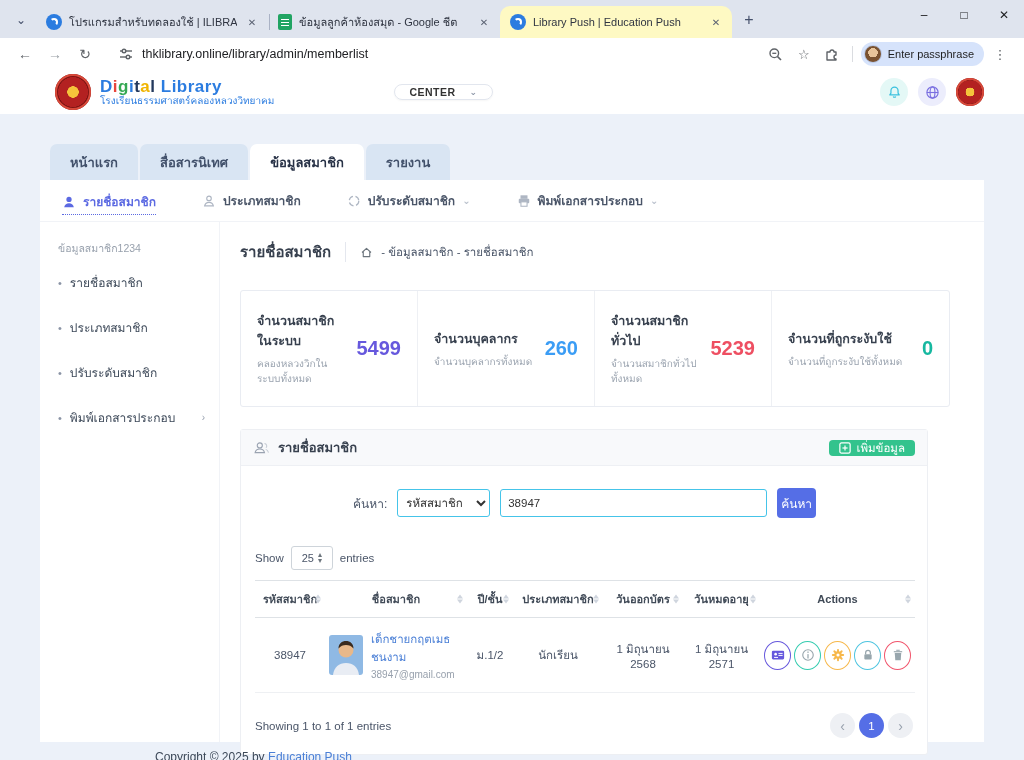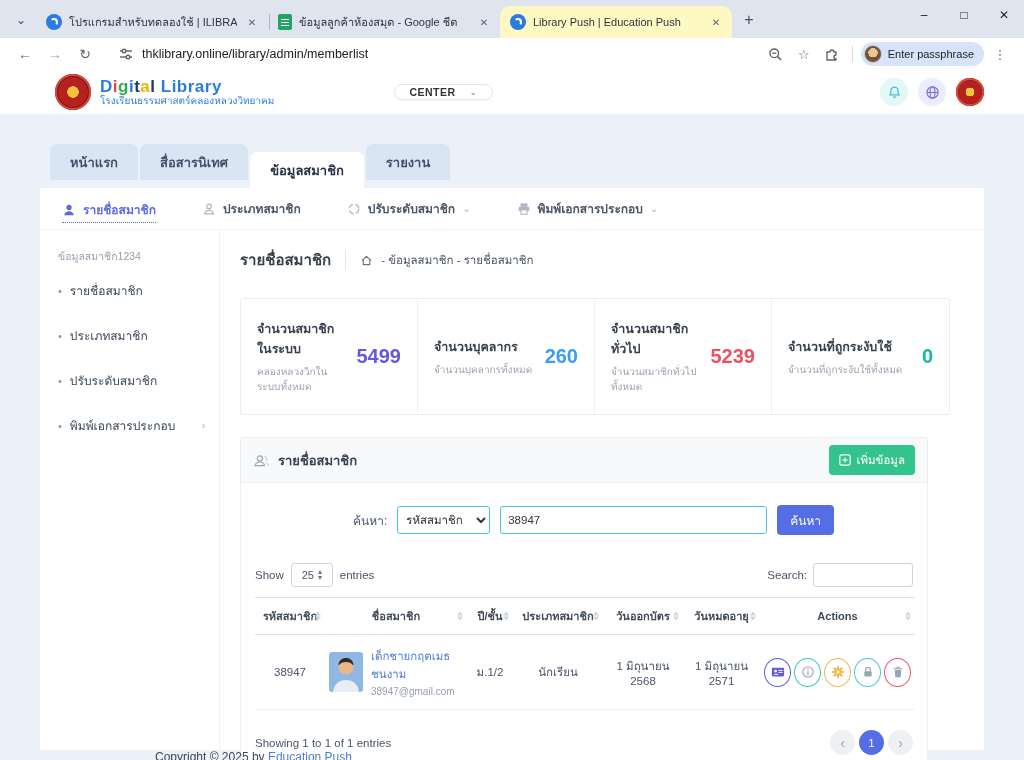--- a/index.html
+++ b/index.html
@@ -47,21 +47,21 @@
   .hdr-circle { width:28px; height:28px; border-radius:50%; display:flex; align-items:center; justify-content:center; cursor:pointer; }
   .hdr-bell { background:#e4f8f6; }
   .hdr-globe { background:#ecedfc; }
 
   
   .page-body { position:absolute; top:114px; left:0; right:0; bottom:0; background:#ecf1f9; }
   .container { margin:30px 40px 0 40px; width:944px; }
 
   .nav-tabs { display:flex; gap:2px; padding-left:10px; }
   .nav-tab { height:36px; padding:0 20px; display:flex; align-items:center; background:#d9e5f3; border-radius:7px 7px 0 0; font-size:13px; font-weight:bold; color:#42516b; cursor:pointer; }
-  .nav-tab.active { background:#fff; color:#273146;margin-top:8px; }
+  .nav-tab.active { background:#fff; color:#273146; }
 
   .subnav { background:#fff; height:42px; display:flex; align-items:center; gap:46px; padding:0 22px; border-bottom:1px solid #f1f3f7; }
   .subnav-item { display:flex; align-items:center; gap:7px; font-size:12px; font-weight:bold; color:#4a5568; cursor:pointer; }
   .subnav-item .chev { color:#b9c0cc; font-size:10px; }
   .subnav-item.active { color:#5b69e2; border-bottom:1.5px dotted #5b69e2; padding-bottom:3px; margin-bottom:-6px; }
 
   .content-row { display:flex; background:#fff; height:520px; }
   .sidebar { width:180px; border-right:1px solid #f1f3f7; padding:18px 14px 0 18px; }
   .sidebar-hdr { font-size:10.5px; color:#98a1ad; margin-bottom:16px; }
   .side-item { display:flex; align-items:center; font-size:12px; color:#3c4858; margin-bottom:26px; cursor:pointer; }
@@ -77,28 +77,28 @@
   .stats { margin-top:26px; width:710px; border:1px solid #e9ecf2; border-radius:3px; background:#fff; display:grid; grid-template-columns:1fr 1fr 1fr 1fr; }
   .stat { padding:20px 16px; display:flex; align-items:center; justify-content:space-between; border-right:1px solid #eef0f4; }
   .stat:last-child { border-right:none; }
   .stat-title { font-size:12.5px; font-weight:bold; color:#37404e; margin-bottom:5px; }
   .stat-sub { font-size:10px; color:#9aa3af; }
   .stat-num { font-size:20px; font-weight:bold; margin-left:8px; }
 
   .card { margin-top:22px; width:688px; border:1px solid #edeff3; border-radius:3px; background:#fff; }
   .card-hdr { background:#f8f9fb; border-bottom:1px solid #eef0f4; padding:7px 12px; display:flex; align-items:center; }
   .card-hdr-title { font-size:13px; font-weight:bold; color:#37404e; margin-left:8px; }
-  .btn-add { margin-left:auto; background:#33c38d; color:#fff; border:none; border-radius:4px; height:30px; padding:0 10px; font-size:11.5px; display:flex; align-items:center; gap:6px; cursor:pointer; font-family:inherit; }
+  .btn-add { margin-left:auto; background:#33c38d; color:#fff; border:none; border-radius:4px; height:16px; padding:0 10px; font-size:11.5px; display:flex; align-items:center; gap:6px; cursor:pointer; font-family:inherit; }
 
   .card-body { padding:22px 14px 16px 14px; }
   .search-form { display:flex; align-items:center; gap:10px; margin-left:98px; }
   .search-label { font-size:12px; color:#4a5568; }
   .sel-type { width:93px; height:28px; border:1px solid #45c4e9; border-radius:3px; font-size:11.5px; color:#333; padding:0 4px; background:#fff; font-family:inherit; }
   .inp-main { width:267px; height:28px; border:1px solid #45c4e9; border-radius:3px; font-size:11.5px; color:#333; padding:0 7px; font-family:inherit; }
-  .btn-search { background:#556ee6; color:#fff; border:none; border-radius:4px; height:30px; padding:0 13px; font-size:12px; cursor:pointer; font-family:inherit; }
+  .btn-search { background:#556ee6; color:#fff; border:none; border-radius:4px; height:30px; padding:0 4px; font-size:12px; cursor:pointer; font-family:inherit; }
 
   .entries-row { margin-top:28px; display:flex; align-items:center; font-size:11.5px; color:#4a5568; }
   .pagesize { width:42px; height:24px; border:1px solid #ced4da; border-radius:3px; display:flex; align-items:center; justify-content:center; gap:4px; margin:0 7px; font-size:11px; cursor:pointer; }
   .pagesize .spin { font-size:8px; color:#6c757d; line-height:0.8; display:inline-flex; flex-direction:column; }
   .tbl-search { margin-left:auto; display:flex; align-items:center; gap:6px; }
   .inp-small { width:100px; height:24px; border:1px solid #ced4da; border-radius:3px; padding:0 6px; font-family:inherit; }
 
   table { margin-top:10px; width:660px; border-collapse:collapse; table-layout:fixed; }
   th { border-top:1px solid #dee2e6; border-bottom:1px solid #dee2e6; font-size:11px; color:#404a57; padding:9px 4px; font-weight:bold; position:relative; }
   th .sort { position:absolute; right:4px; top:50%; transform:translateY(-50%); display:inline-flex; flex-direction:column; gap:1px; }
@@ -366,24 +366,20 @@
               <div class="entries-row">
                 <span>Show</span>
                 <span class="pagesize">
                   <span>25</span>
                   <span class="spin">
                       <span>▴</span>
                       <span>▾</span>
                     </span>
                 </span>
                 <span>entries</span>
-                <span class="tbl-search">
-                  <span>Search:</span>
-                  <input class="inp-small" style="">
-                </span>
               </div>
 
               <table>
                 <colgroup>
                     <col style="width:70px">
                     <col style="width:142px">
                     <col style="width:46px">
                     <col style="width:90px">
                     <col style="width:80px">
                     <col style="width:77px">

